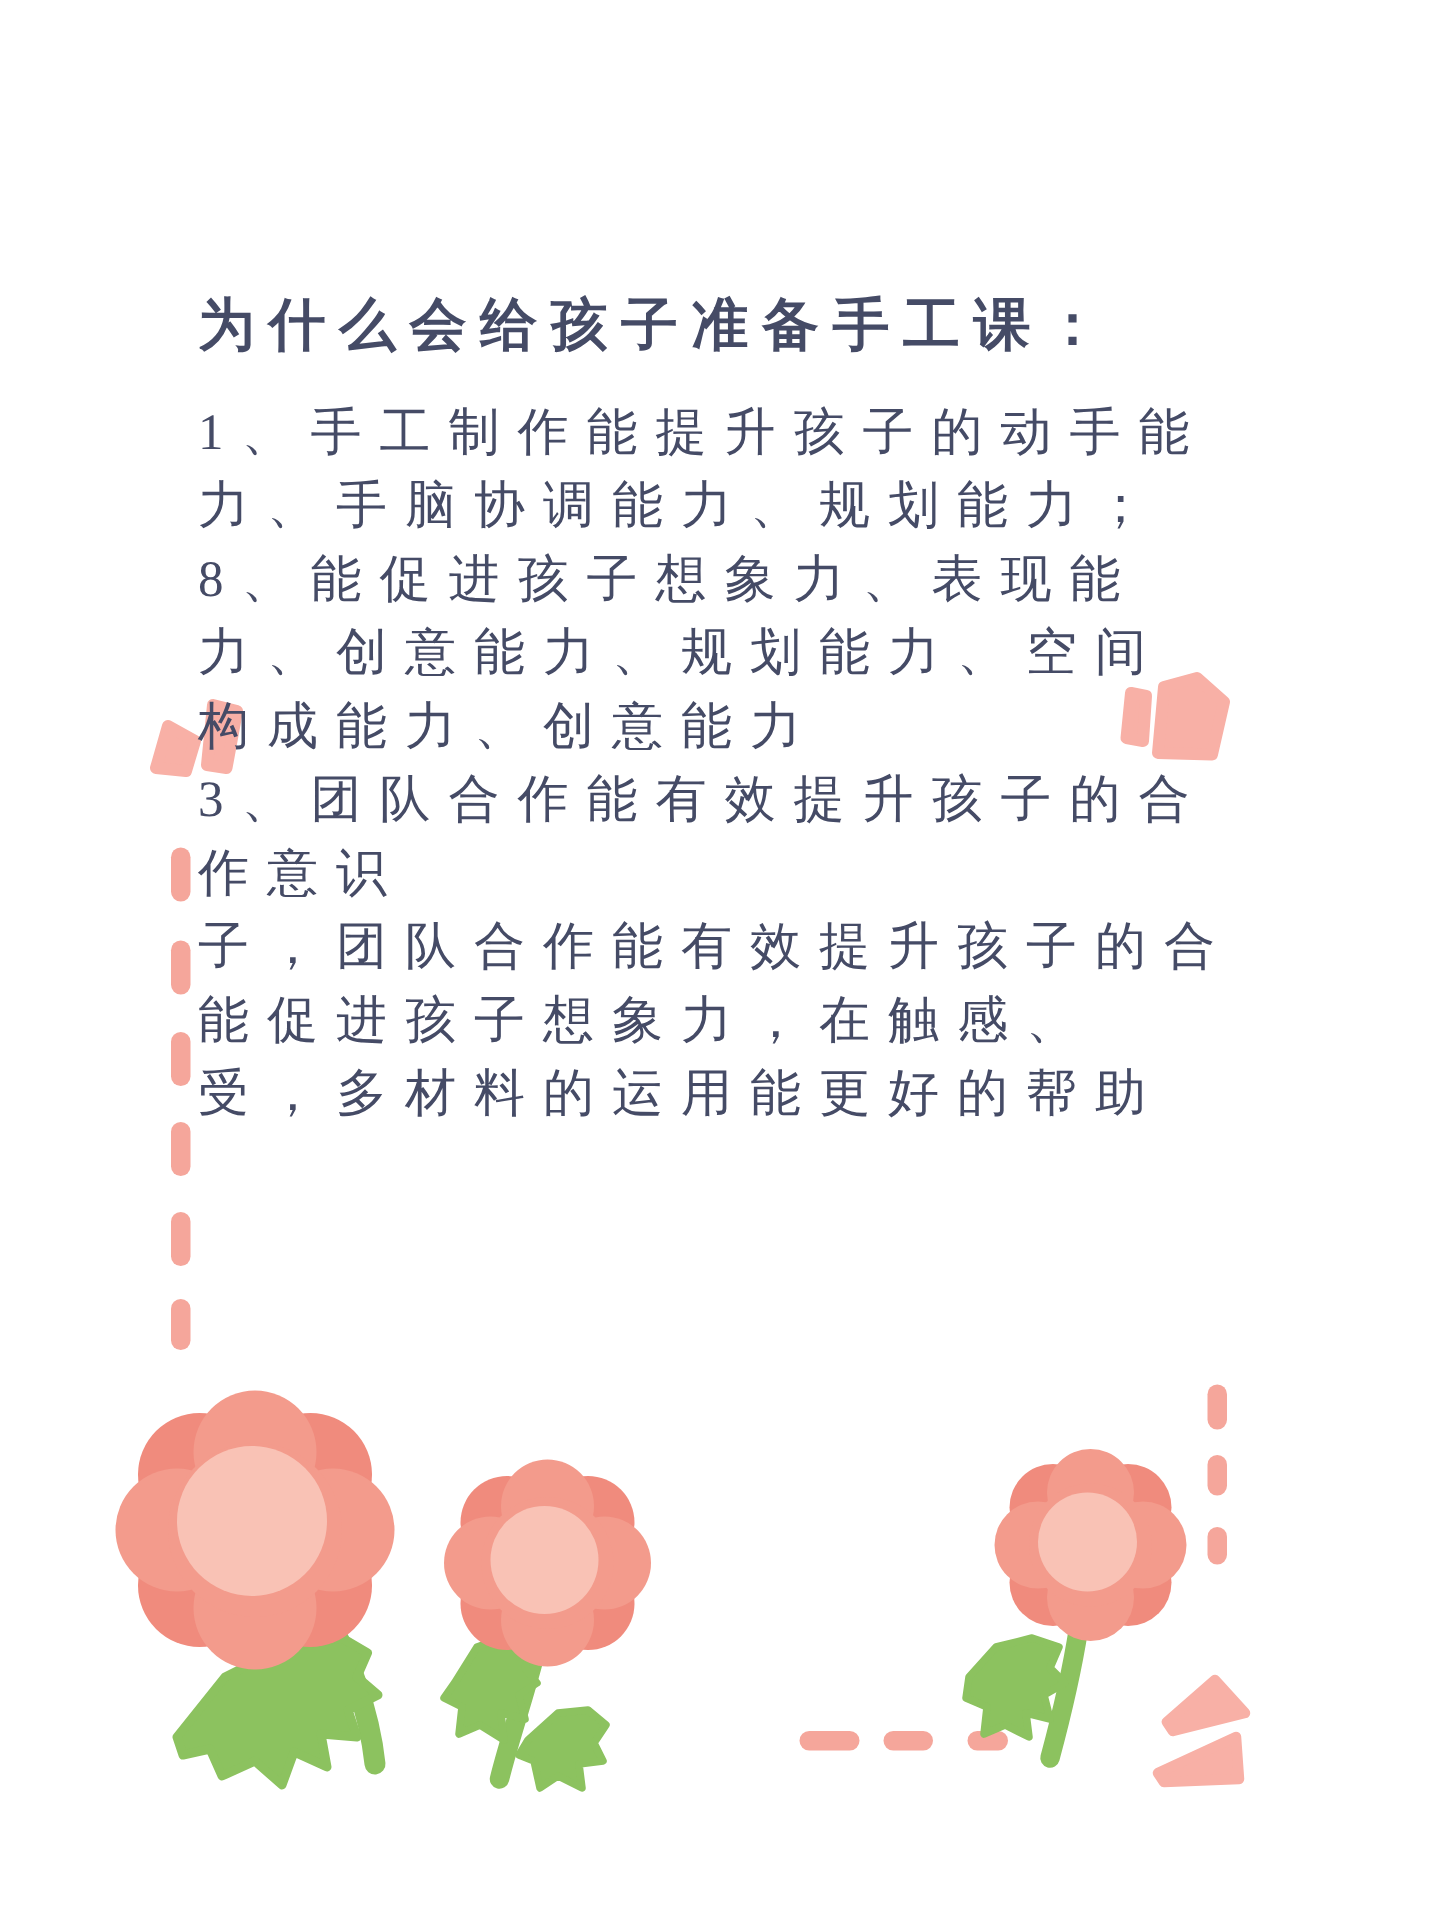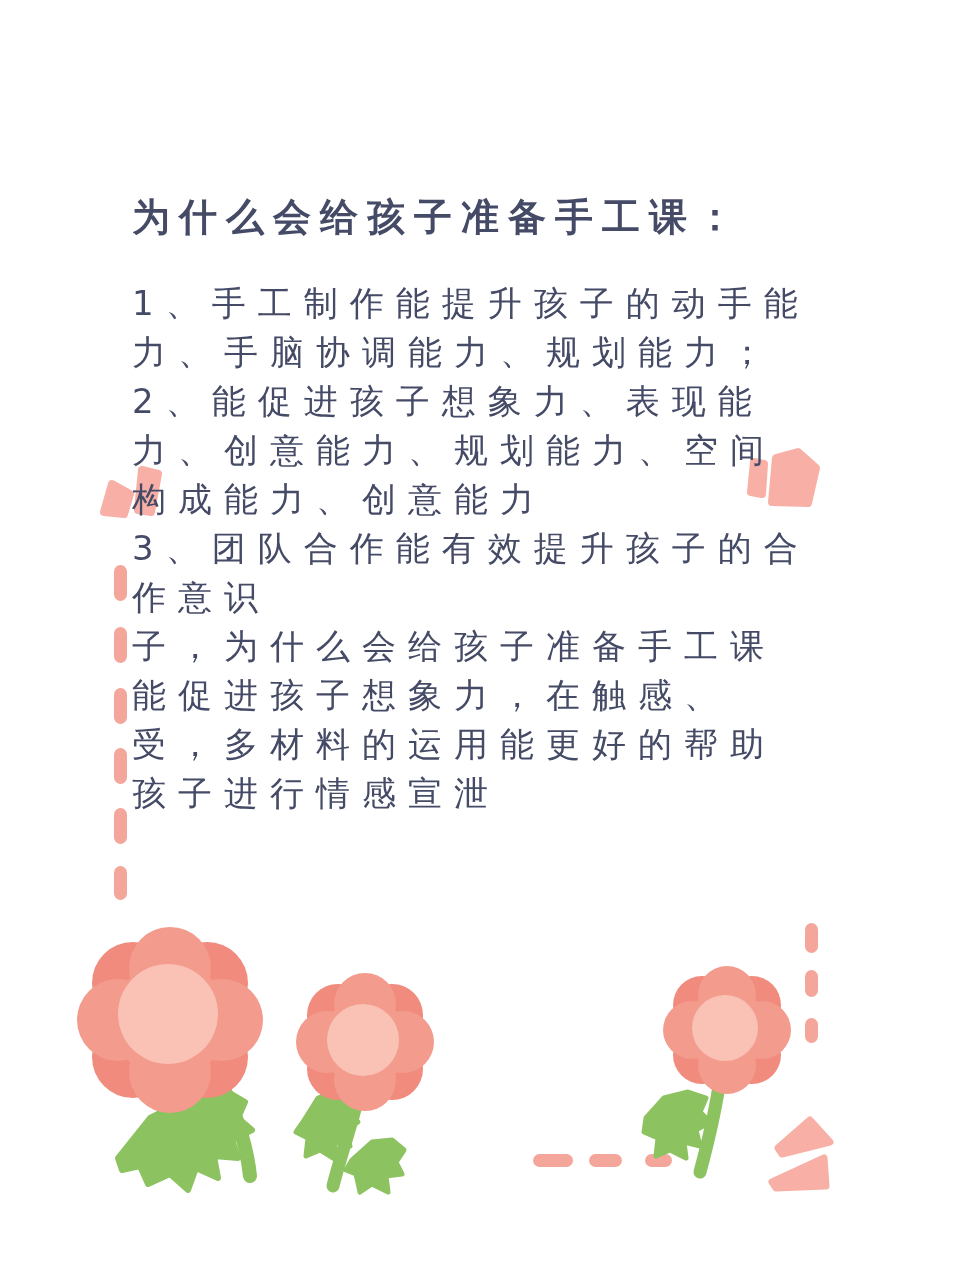--- a/index.html
+++ b/index.html
@@ -17,26 +17,27 @@
     width:960px;height:1280px;
     background:var(--page-bg,#fff);
     font-family:"DejaVu Sans",sans-serif;
     overflow:hidden;
   }
   .page{position:relative;width:960px;height:1280px;background:var(--page-bg,#fff);}
   .decor-svg{position:absolute;left:0;top:0;width:960px;height:1280px;z-index:0;}
   .text-block{
     position:absolute;left:132px;top:192px;width:760px;z-index:1;
     color:var(--text,#454B66);
+    font-family:Liberation Serif, serif;
   }
   .title{
     font-size:38px;line-height:50px;letter-spacing:9px;
     font-weight:600;white-space:nowrap;
   }
-  .body-lines{margin-top:37px;}
+  .body-lines{margin-top:22px;}
   .line{
     font-size:34px;line-height:49px;letter-spacing:12px;
     font-weight:500;white-space:nowrap;
   }
 </style>
 </head>
 <body>
 
 <div class="page">
 
@@ -136,25 +137,24 @@
       </g>
       <circle cx="725" cy="1028" r="33" style="fill:var(--petal-center,#F9C2B5);"></circle>
     </g>
   </svg>
 
   <div class="text-block">
     <div class="title">为什么会给孩子准备手工课：</div>
     <div class="body-lines">
       <div class="line">1、手工制作能提升孩子的动手能</div>
       <div class="line">力、手脑协调能力、规划能力；</div>
-      <div class="line">2、能促进孩子想象力、表现能</div>
+      <div class="line">8、能促进孩子想象力、表现能</div>
       <div class="line">力、创意能力、规划能力、空间</div>
       <div class="line">构成能力、创意能力</div>
       <div class="line">3、团队合作能有效提升孩子的合</div>
       <div class="line">作意识</div>
-      <div class="line">子，为什么会给孩子准备手工课</div>
+      <div class="line">子，团队合作能有效提升孩子的合</div>
       <div class="line">能促进孩子想象力，在触感、</div>
       <div class="line">受，多材料的运用能更好的帮助</div>
-      <div class="line">孩子进行情感宣泄</div>
     </div>
   </div>
 
 </div>
 
 </body></html>

